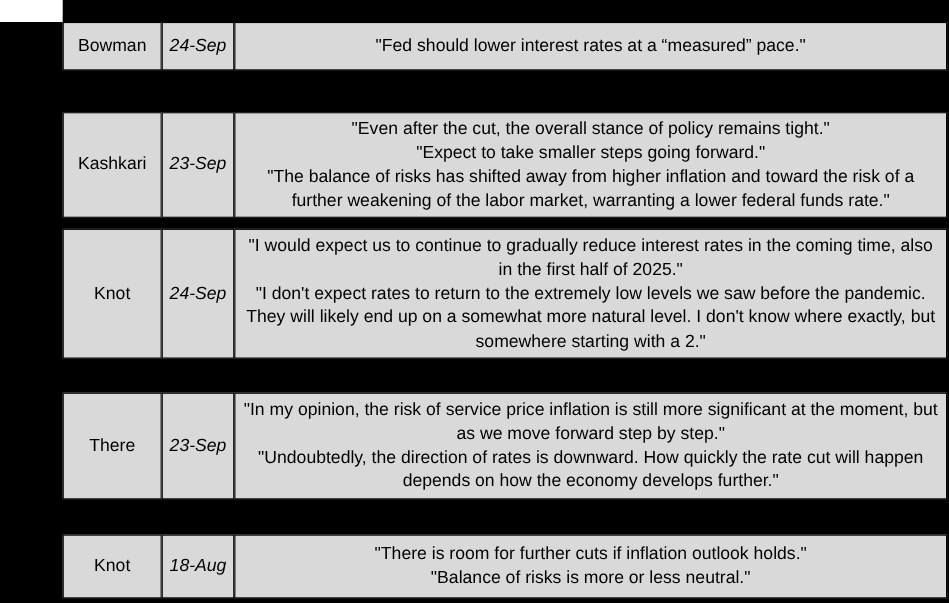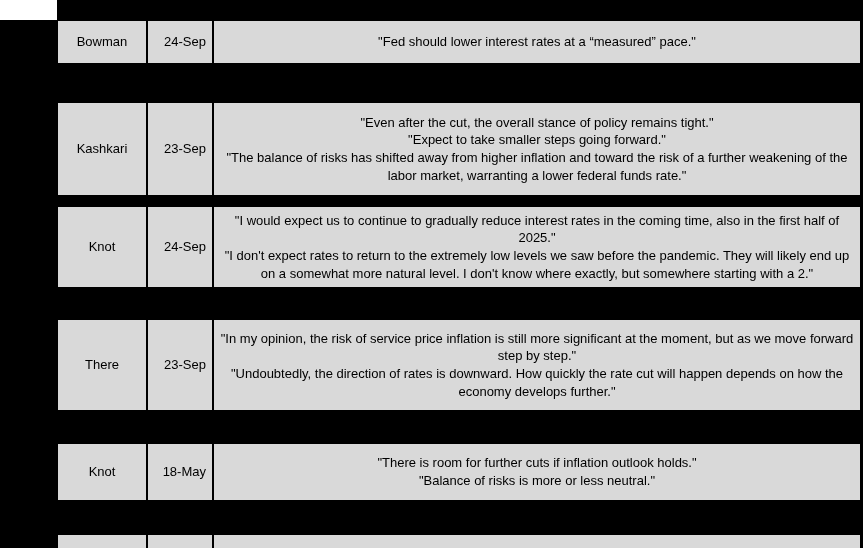--- a/index.html
+++ b/index.html
@@ -43,32 +43,33 @@
   table.quotes tr.spacer td {
     background: #000000;
     border: none;
     padding: 0;
     height: 0;
   }
   td.speaker, td.date, td.quote {
     background: #d9d9d9;
     border: 1px solid #000000;
     color: #000000;
-    font-size: 13px;
+    font-size: 16px;
     vertical-align: middle;
     padding: 4px 6px;
     line-height: 1.35;
   }
   td.speaker {
     width: 76px;
     text-align: center;
   }
   td.date {
     width: 52px;
-    text-align: right;
+    text-align: center;
+    font-style: italic;
   }
   td.quote {
     text-align: center;
   }
   .quote-line {
     display: block;
   }
 </style>
 </head>
 <body>
@@ -119,21 +120,21 @@
             <td class="quote">
               <span class="quote-line">"In my opinion, the risk of service price inflation is still more significant at the moment, but as we move forward step by step."</span>
               <span class="quote-line">"Undoubtedly, the direction of rates is downward. How quickly the rate cut will happen depends on how the economy develops further."</span>
             </td>
           </tr>
           <tr class="spacer">
             <td colspan="3" style="height: 32px;"></td>
           </tr>
           <tr>
             <td class="speaker" style="height: 48px;">Knot</td>
-            <td class="date">18-May</td>
+            <td class="date">18-Aug</td>
             <td class="quote">
               <span class="quote-line">"There is room for further cuts if inflation outlook holds."</span>
               <span class="quote-line">"Balance of risks is more or less neutral."</span>
             </td>
           </tr>
           <tr class="spacer">
             <td colspan="3" style="height: 33px;"></td>
           </tr>
           <tr>
             <td class="speaker" style="height: 50px;">Bailey</td>

